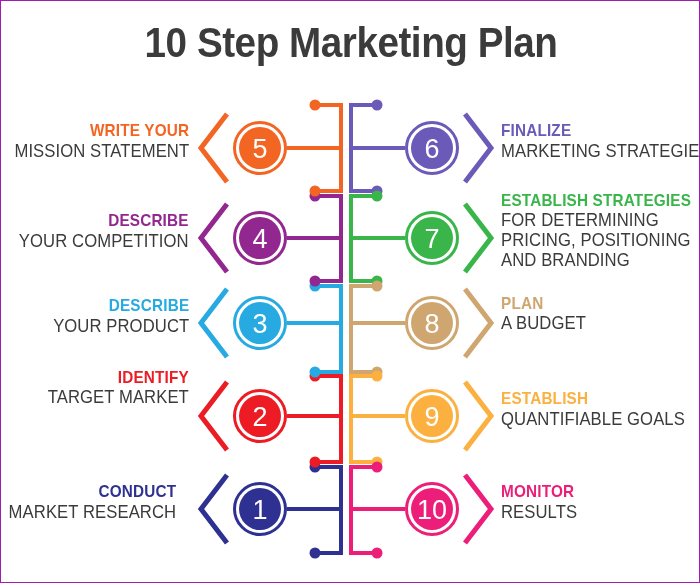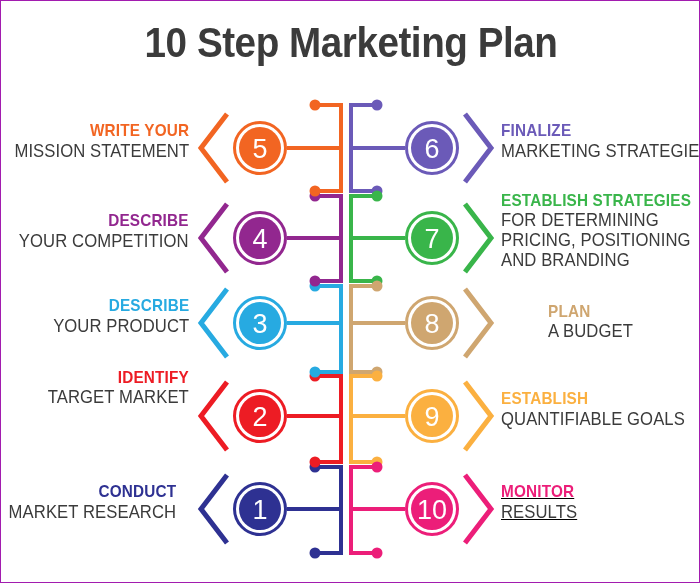--- a/index.html
+++ b/index.html
@@ -209,27 +209,27 @@
       <div class="txt right" style="top: 121.23px; left: 500px;">
         <span class="head" style="color: rgb(107, 90, 184);">FINALIZE</span>
         <span class="sub" style="color: rgb(59, 59, 59);">MARKETING STRATEGIES</span>
       </div>
       <div class="txt right" style="top: 190.73px; left: 500px;">
         <span class="head" style="color: rgb(57, 181, 74);">ESTABLISH STRATEGIES</span>
         <span class="sub" style="color: rgb(59, 59, 59);">FOR DETERMINING</span>
         <span class="sub" style="color: rgb(59, 59, 59);">PRICING, POSITIONING</span>
         <span class="sub" style="color: rgb(59, 59, 59);">AND BRANDING</span>
       </div>
-      <div class="txt right" style="top: 302px; left: 500px; margin-left: 47px;">
+      <div class="txt right" style="top: 294px; left: 500px;">
         <span class="head" style="color: rgb(207, 166, 112);">PLAN</span>
         <span class="sub" style="color: rgb(59, 59, 59);">A BUDGET</span>
       </div>
       <div class="txt right" style="top: 389.23px; left: 500px;">
         <span class="head" style="color: rgb(251, 176, 64);">ESTABLISH</span>
         <span class="sub" style="color: rgb(59, 59, 59);">QUANTIFIABLE GOALS</span>
       </div>
-      <div class="txt right" style="top: 482.23px; left: 500px; text-decoration: underline;">
+      <div class="txt right" style="top: 482.23px; left: 500px;">
         <span class="head" style="color: rgb(236, 30, 121);">MONITOR</span>
         <span class="sub" style="color: rgb(59, 59, 59);">RESULTS</span>
       </div>
     </div>
 
 </div>
 
 </body></html>

